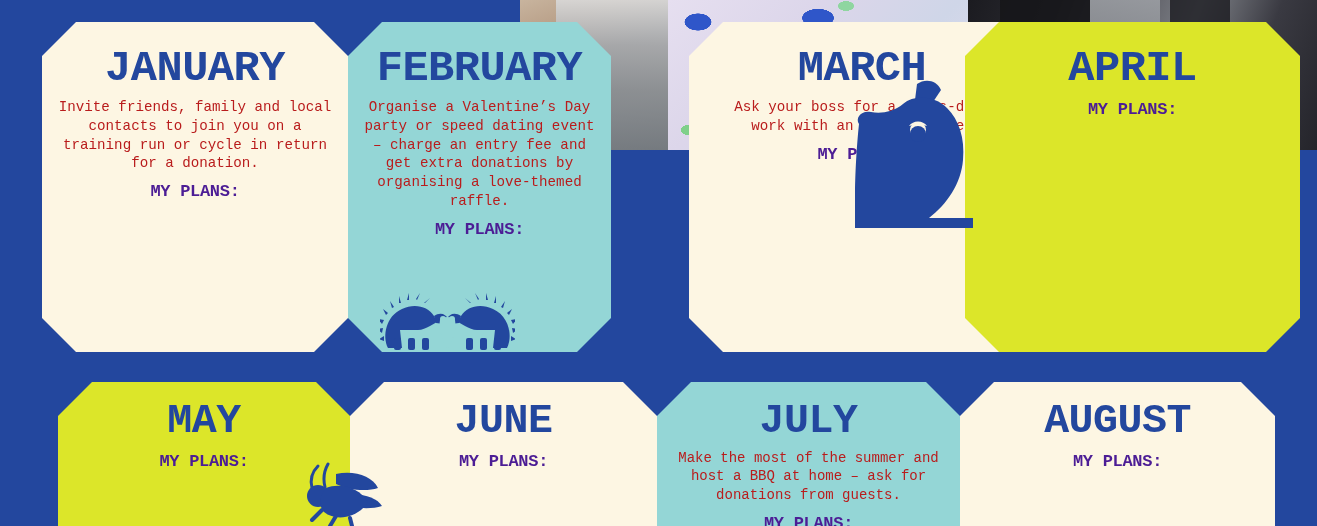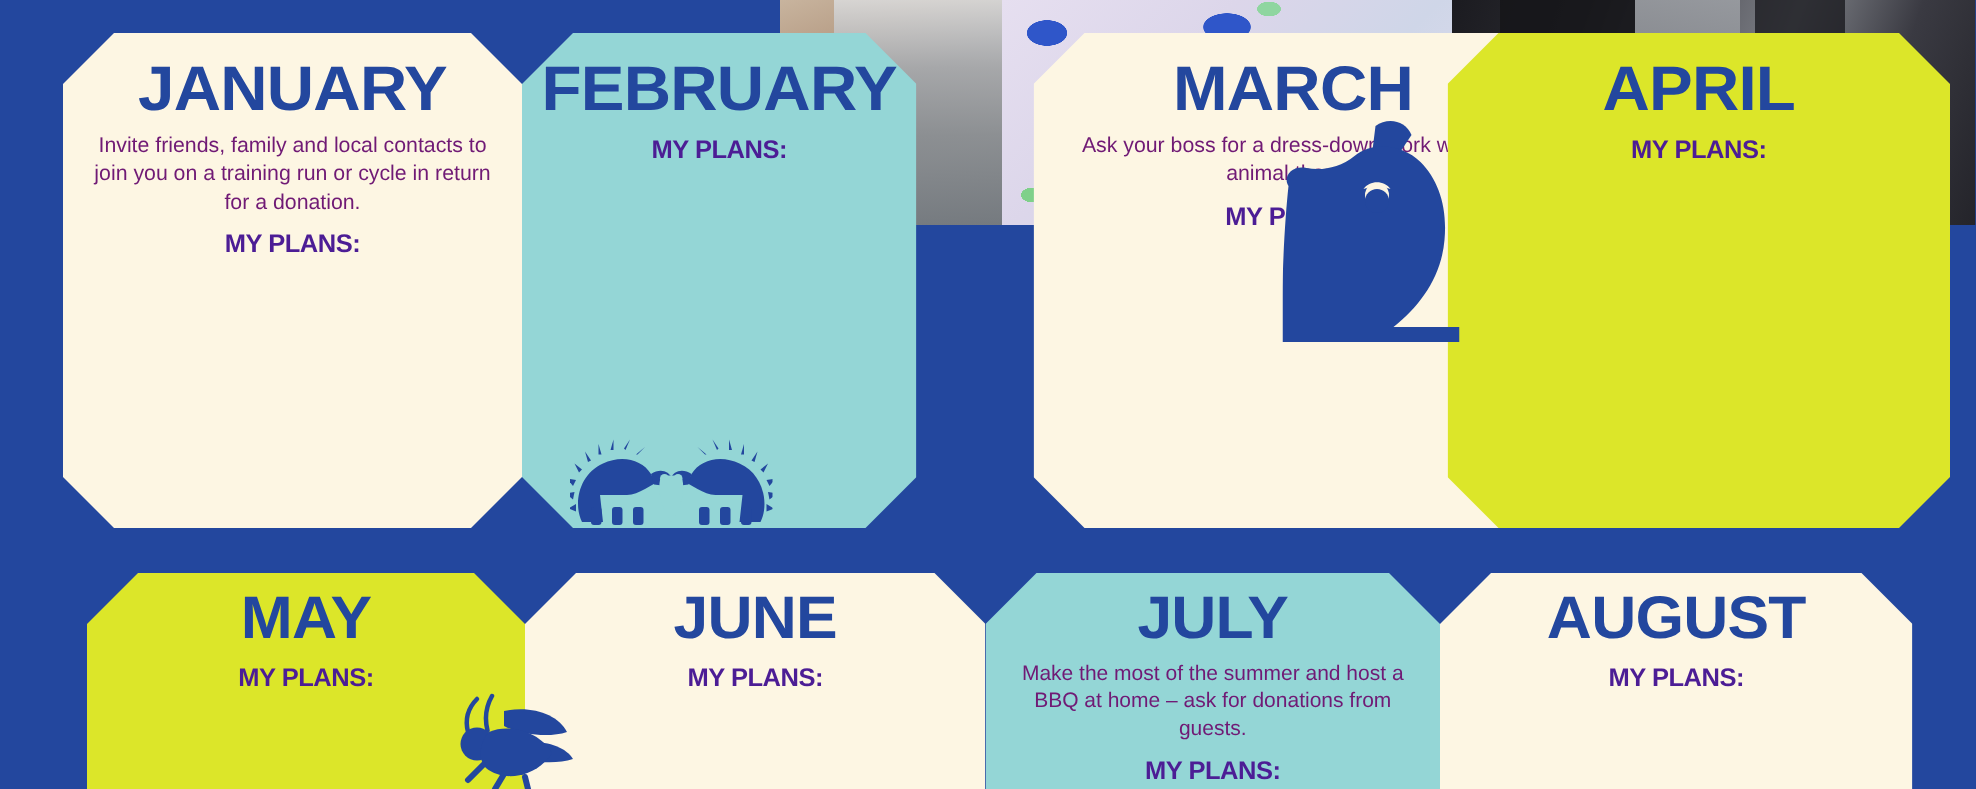--- a/index.html
+++ b/index.html
@@ -48,35 +48,36 @@
     background:linear-gradient(180deg,#9b9ea3 0%,#7f8287 55%,#5b5e63 100%);opacity:.9;}
 
   
   #grid{position:absolute;left:0;top:0;width:1317px;height:526px;}
 
   .card{
     position:absolute;
     -webkit-clip-path:polygon(34px 0,calc(100% - 34px) 0,100% 34px,100% calc(100% - 34px),calc(100% - 34px) 100%,34px 100%,0 calc(100% - 34px),0 34px);
     clip-path:polygon(34px 0,calc(100% - 34px) 0,100% 34px,100% calc(100% - 34px),calc(100% - 34px) 100%,34px 100%,0 calc(100% - 34px),0 34px);
     box-sizing:border-box;
-    padding:0 14px;
+    padding:10px 14px;
     text-align:center;
     overflow:hidden;
+    font-family:Liberation Mono, monospace;
   }
   .card .month{
     font-weight:700;
     color:#23479E;
     letter-spacing:-0.5px;
     font-size:42px;
     line-height:1.02;
     margin:16px 0 7px;
     transform:scaleX(1.04);
   }
   .card .desc{
-    color:#701a75;
+    color:#b91c1c;
     font-size:14.2px;
     line-height:1.33;
     margin:0 auto;
     max-width:295px;
     font-weight:400;
   }
   .card .myplans{
     color:#4c1d95;
     font-weight:700;
     font-size:17px;
@@ -133,20 +134,21 @@
 <div id="grid">
 
   <div class="card r1 c1 cream">
     <div class="month">JANUARY</div>
     <div class="desc">Invite friends, family and local contacts to join you on a training run or cycle in return for a donation.</div>
     <div class="myplans">MY PLANS:</div>
   </div>
 
   <div class="card r1 c2 teal">
     <div class="month">FEBRUARY</div>
+    <div class="desc">Organise a Valentine’s Day party or speed dating event – charge an entry fee and  get extra donations by organising a love-themed raffle.</div>
     <div class="myplans">MY PLANS:</div>
   </div>
 
   <div class="card r1 c3 cream">
     <div class="month">MARCH</div>
     <div class="desc">Ask your boss for a dress-down work with an animal theme.</div>
     <div class="myplans">MY PLANS:</div>
   </div>
 
   <div class="card r1 c4 lime">

